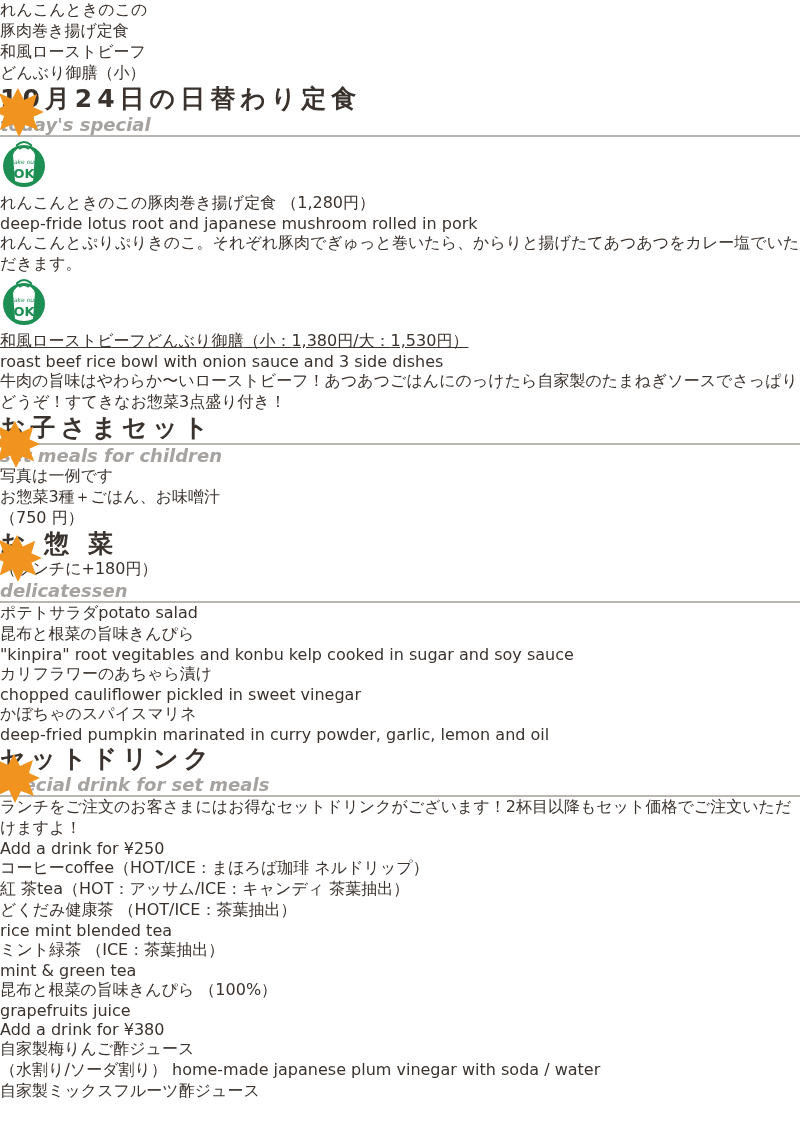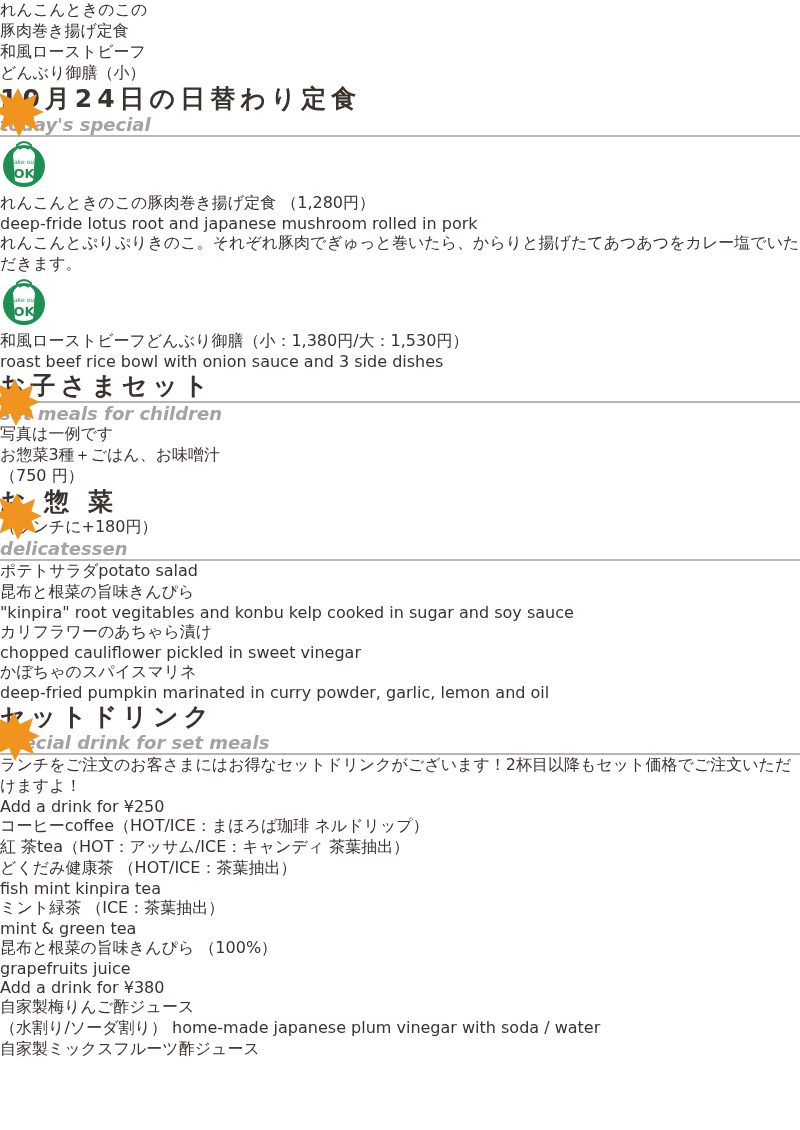--- a/index.html
+++ b/index.html
@@ -188,22 +188,23 @@
         <svg width="48" height="52" viewBox="0 0 48 52">
           <path d="M17 8 q7 -6 14 0 l-2 8 l-10 0 z" fill="#ffffff" stroke="#1d8f52" stroke-width="2"></path>
           <circle cx="24" cy="29" r="21" fill="#1d8f52"></circle>
           <path d="M13 18 q3 -8 11 -8 q8 0 11 8 l-2 26 q-9 4 -18 0 z" fill="#ffffff"></path>
           <path d="M19 12 q5 -4 10 0" fill="none" stroke="#1d8f52" stroke-width="2"></path>
           <text x="24" y="27" font-size="6" font-style="italic" fill="#1d8f52" text-anchor="middle" font-family="DejaVu Sans, sans-serif">take out</text>
           <text x="24" y="41" font-size="13" font-weight="bold" fill="#1d8f52" text-anchor="middle" font-family="DejaVu Sans, sans-serif">OK</text>
         </svg>
       </div>
       <div class="dish-body">
-        <div class="dish-title-row" style="letter-spacing:0;"><span>和風ローストビーフどんぶり御膳</span><span class="price-small-label">（小：</span><span class="price-red price-big">1,380</span><span class="price-small-label">円/大：</span><span class="price-red price-big">1,530</span><span class="price-small-label">円）</span></div>
+        <div class="dish-title-row" style="letter-spacing:0;text-decoration:underline;"><span>和風ローストビーフどんぶり御膳</span><span class="price-small-label">（小：</span><span class="price-red price-big">1,380</span><span class="price-small-label">円/大：</span><span class="price-red price-big">1,530</span><span class="price-small-label">円）</span></div>
         <div class="dish-en">roast beef rice bowl with onion sauce and 3 side dishes</div>
+        <div class="dish-desc">牛肉の旨味はやわらか〜いローストビーフ！あつあつごはんにのっけたら自家製のたまねぎソースでさっぱりどうぞ！すてきなお惣菜3点盛り付き！</div>
       </div>
     </div>
   </div>
 
   <div class="kids">
     <div class="sec-head">
       <svg class="star" style="left:-10px; top:6px;" width="50" height="50" viewBox="0 0 52 52">
         <polygon points="26,2 32,14 45,8 41,21 52,26 41,31 46,44 33,39 27,51 21,38 8,44 12,30 0,25 12,20 7,7 20,13" fill="#f0941f"></polygon>
       </svg>
       <div class="sec-title">お子さまセット</div>
@@ -273,21 +274,21 @@
         <div class="add-heading"><span>Add a drink for </span><span class="price-red">¥250</span></div>
 
         <div class="drink">
           <span class="drink-name">コーヒー</span><span class="drink-en drink-en-inline">coffee</span><span class="drink-note">（HOT/ICE：まほろば珈琲 ネルドリップ）</span>
         </div>
         <div class="drink">
           <span class="drink-name">紅 茶</span><span class="drink-en drink-en-inline">tea</span><span class="drink-note">（HOT：アッサム/ICE：キャンディ 茶葉抽出）</span>
         </div>
         <div class="drink">
           <span class="drink-name">どくだみ健康茶</span> <span class="drink-note">（HOT/ICE：茶葉抽出）</span>
-          <div class="drink-en">fish mint kinpira tea</div>
+          <div class="drink-en">rice mint blended tea</div>
         </div>
         <div class="drink">
           <span class="drink-name">ミント緑茶</span> <span class="drink-note">（ICE：茶葉抽出）</span>
           <div class="drink-en">mint &amp; green tea</div>
         </div>
         <div class="drink">
           <span class="drink-name">昆布と根菜の旨味きんぴら</span> <span class="drink-note drink-note-plain">（100%）</span>
           <div class="drink-en">grapefruits juice</div>
         </div>
       </div>

